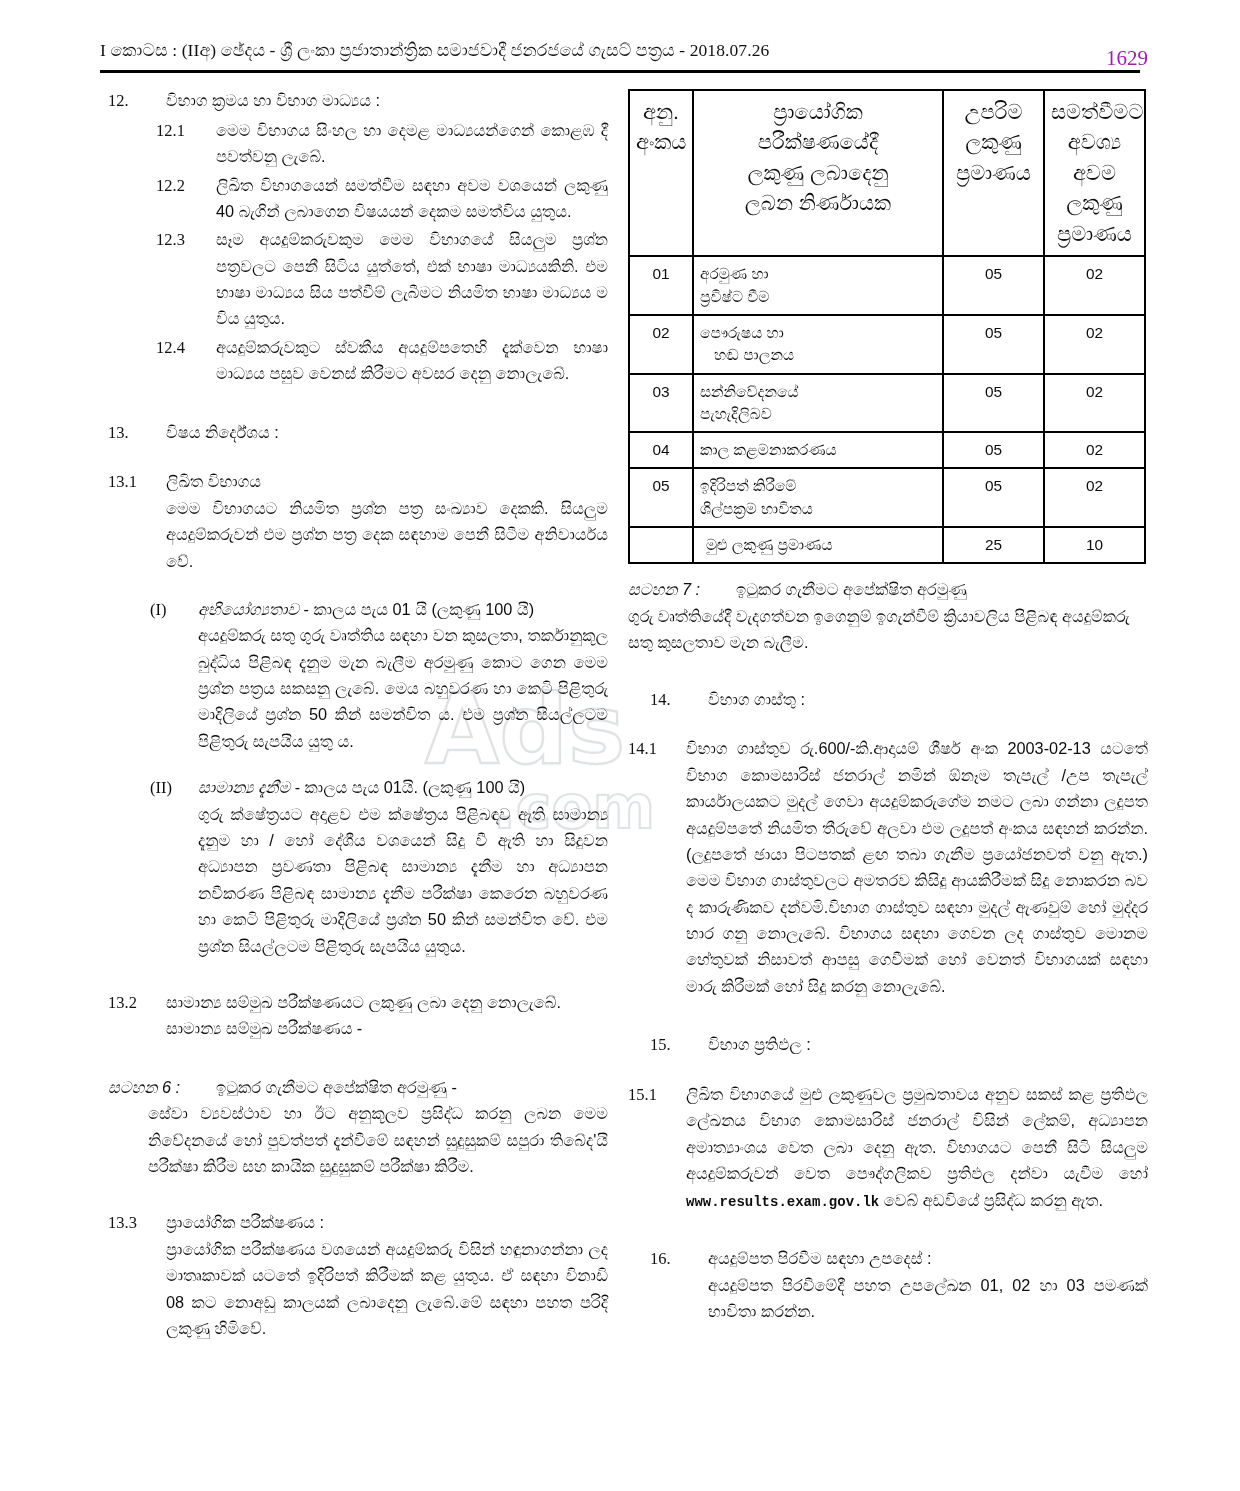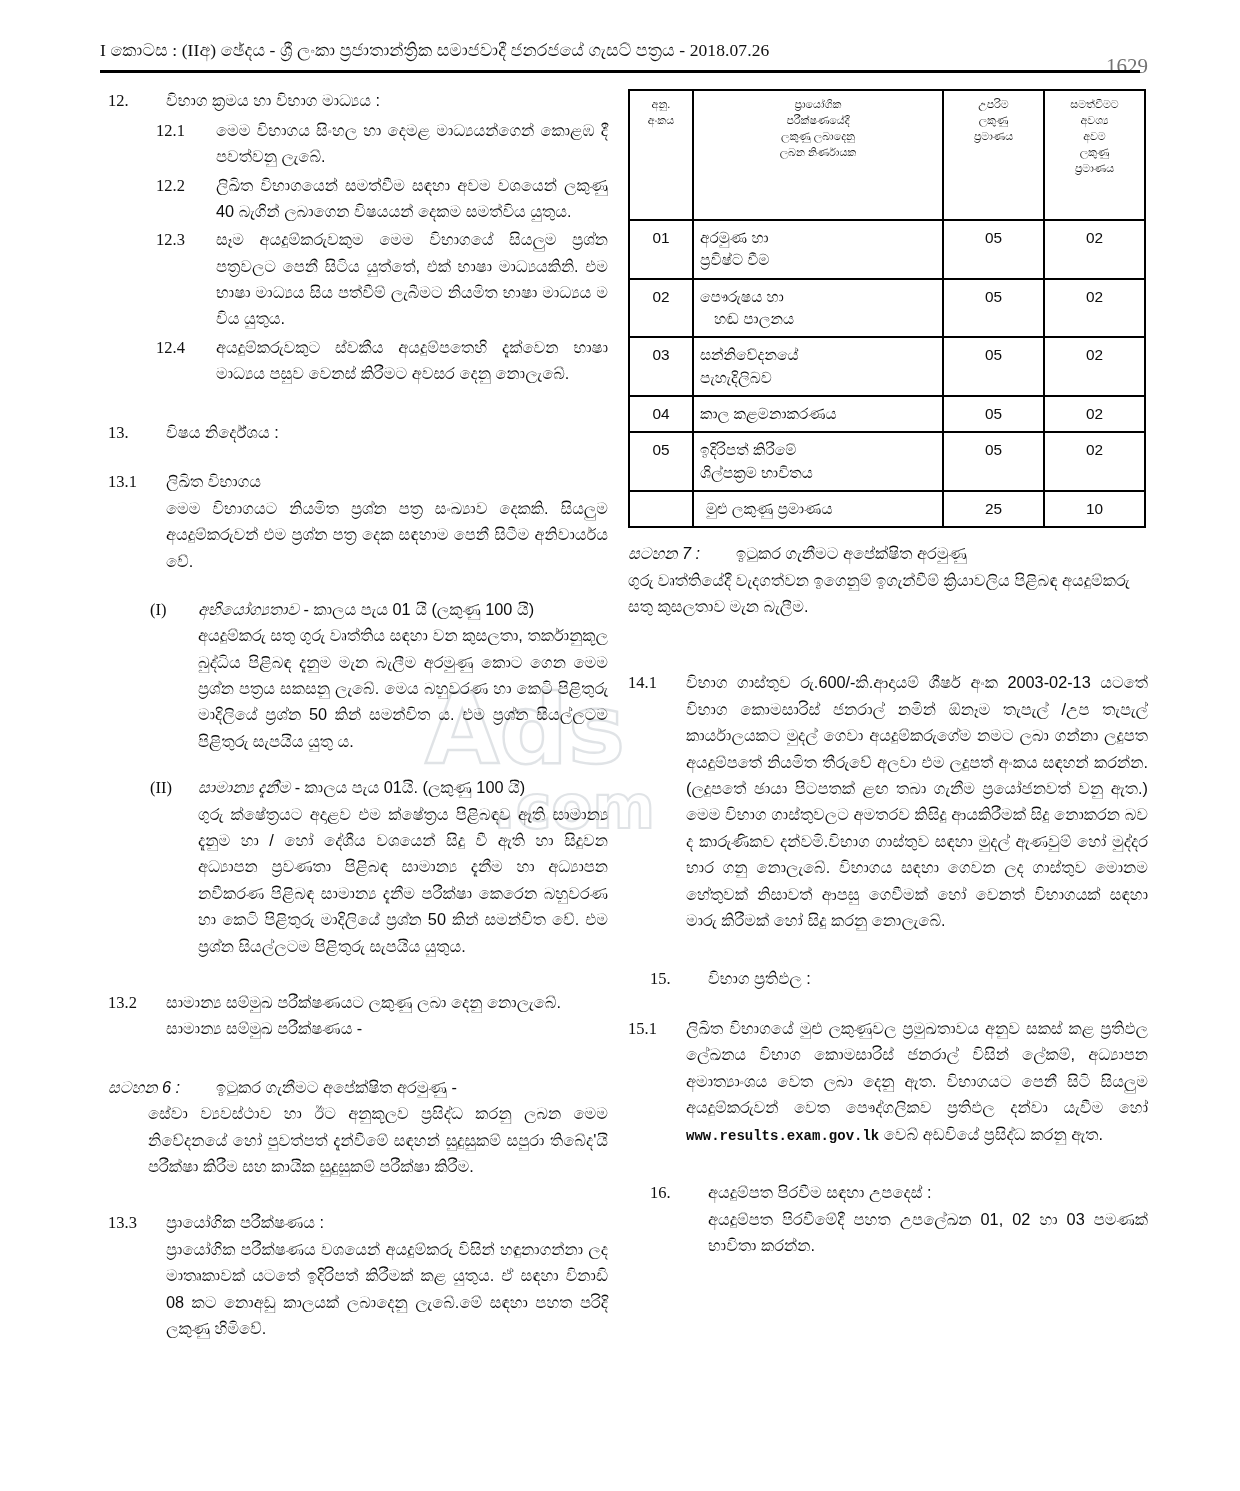--- a/index.html
+++ b/index.html
@@ -47,22 +47,22 @@
     font-size: 17.5px;
     letter-spacing: .1px;
     white-space: nowrap;
     color: #111;
   }
   .masthead-page {
     font-family: "Liberation Serif", "DejaVu Serif", serif;
     font-size: 21px;
     position: absolute;
     right: 92px;
-    top: 54px;
-    color: #737373;
+    top: 46px;
+    color: #a21caf;
   }
   .rule {
     margin: 9px 100px 0 100px;
     border-top: 3.5px solid #000;
     position: relative;
     z-index: 2;
   }
 
   
   .columns {
@@ -167,21 +167,21 @@
     font-size: 15.4px;
     line-height: 1.45;
     font-family: "Liberation Sans", "DejaVu Sans", sans-serif;
     font-weight: normal;
     color: #0d0d0d;
   }
   table.marks thead th {
     text-align: center;
     vertical-align: top;
     height: 130px;
-    font-size: 11px;
+    font-size: 21px;
   }
   table.marks thead th .hl { display: block; }
   col.c1 { width: 64px; }
   col.c2 { width: 250px; }
   col.c3 { width: 101px; }
   col.c4 { width: 101px; }
 
   td.idx  { text-align: center; font-family: "Liberation Serif","DejaVu Serif",serif; font-size: 16.5px; padding-top: 8px;}
   td.desc { text-align: left; padding-left: 12px; }
   td.desc .l2 { display: block; }
@@ -424,20 +424,26 @@
           <span class="note-label">සටහන 7 :</span>
           <span class="note-title">ඉටුකර ගැනීමට අපේක්ෂිත අරමුණු</span>
         </div>
         <div class="note-body-r">
           <p class="tx nojust">ගුරු වෘත්තියේදී වැදගත්වන ඉගෙනුම් ඉගැන්වීම් ක්‍රියාවලිය පිළිබඳ අයදුම්කරු සතු කුසලතාව මැන බැලීම.</p>
         </div>
       </div>
 
       <div class="gap-l"></div>
 
+      <div class="item lvl0" style="padding-left:22px">
+        <div class="item-num">14.</div>
+        <div class="item-body">
+          <p class="tx nojust">විභාග ගාස්තු :</p>
+        </div>
+      </div>
 
       <div class="gap-m"></div>
 
       <div class="item lvl0">
         <div class="item-num">14.1</div>
         <div class="item-body">
           <p class="tx">විභාග ගාස්තුව රු.600/-කි.ආදායම් ශීර්ෂ අංක 2003-02-13 යටතේ විභාග කොමසාරිස් ජනරාල් නමින් ඕනෑම තැපැල් /උප තැපැල් කාර්යාලයකට මුදල් ගෙවා අයදුම්කරුගේම නමට ලබා ගන්නා ලදුපත අයදුම්පතේ නියමිත තීරුවේ අලවා එම ලදුපත් අංකය සඳහන් කරන්න. (ලදුපතේ ඡායා පිටපතක් ළඟ තබා ගැනීම ප්‍රයෝජනවත්  වනු ඇත.) මෙම විභාග ගාස්තුවලට අමතරව කිසිදු ආයකිරීමක් සිදු නොකරන බව ද කාරුණිකව දන්වමි.විභාග ගාස්තුව සඳහා මුදල් ඇණවුම් හෝ මුද්දර භාර ගනු නොලැබේ. විභාගය සඳහා ගෙවන ලද ගාස්තුව මොනම හේතුවක් නිසාවත් ආපසු ගෙවීමක් හෝ වෙනත් විභාගයක් සඳහා මාරු කිරීමක් හෝ සිදු කරනු නොලැබේ.</p>
         </div>
       </div>
 

